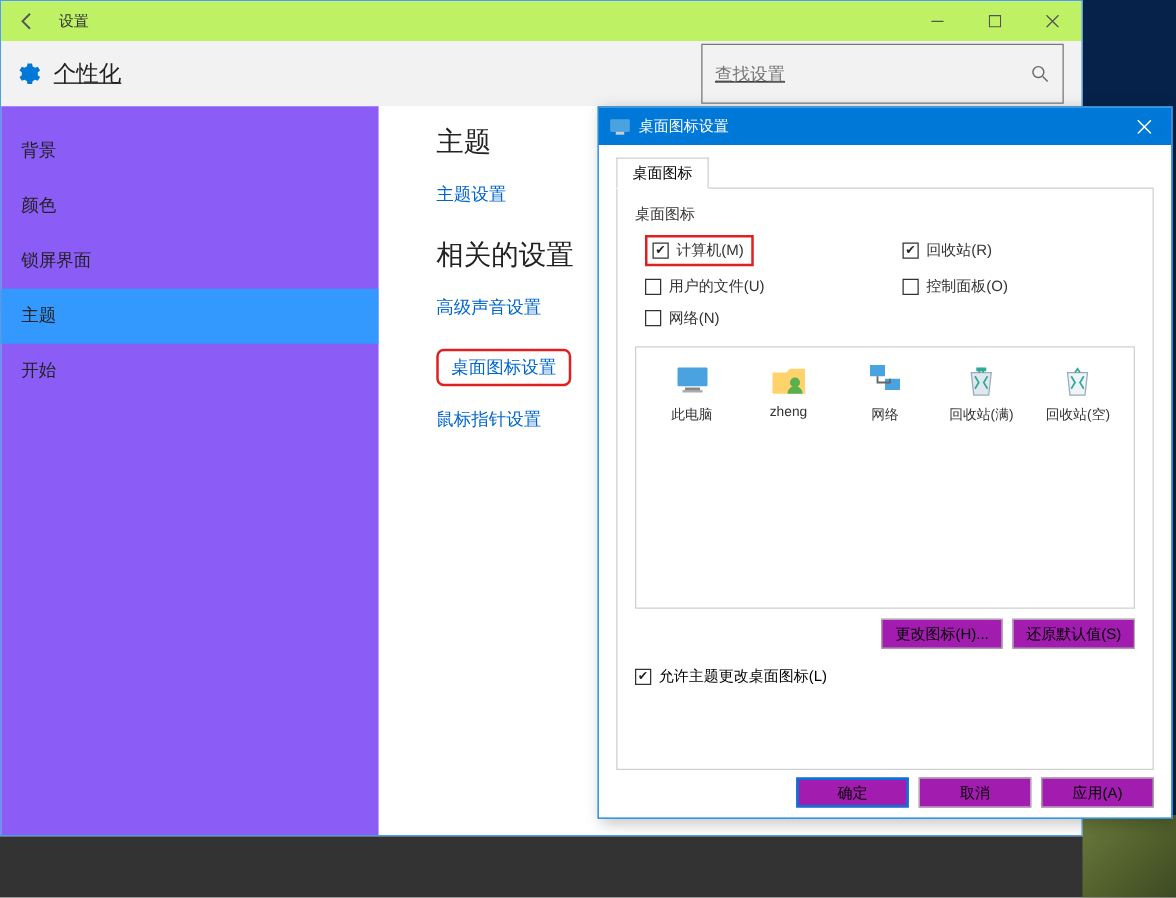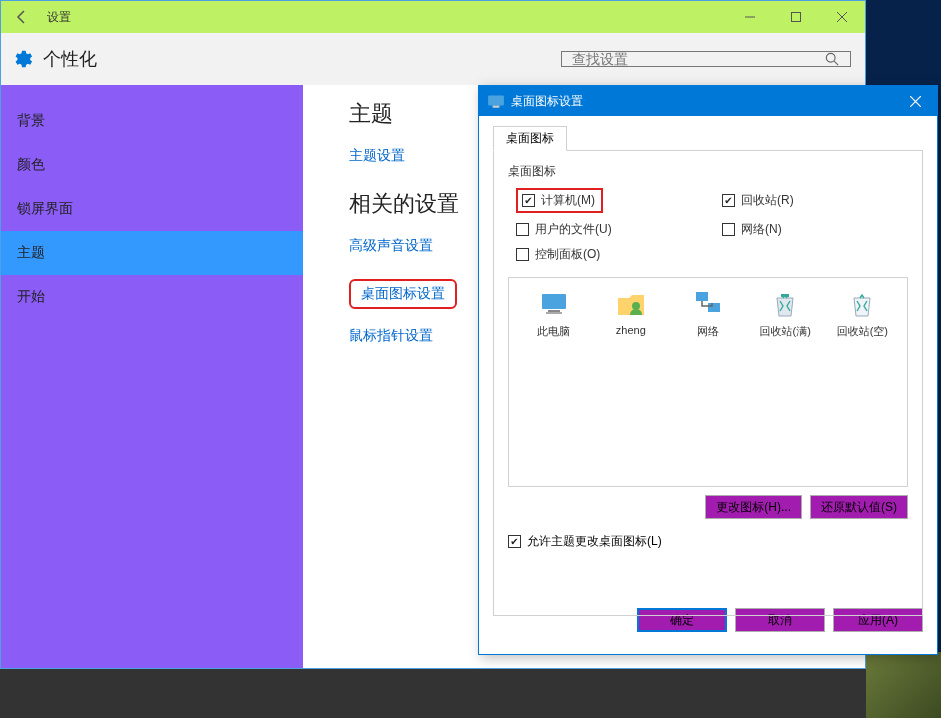--- a/index.html
+++ b/index.html
@@ -6,25 +6,25 @@
   body { margin: 0; background: #333; width: 941px; height: 718px; position: relative; overflow: hidden; font-size: 13px; }
 
   
   .settings-window { position: absolute; left: 0; top: 0; width: 866px; height: 669px; background: #fff; border: 1px solid #4da0e2; }
   .titlebar { height: 32px; display: flex; align-items: center; background: #bef264; }
   .titlebar .back { width: 42px; display:flex; justify-content:center; color:#555; }
   .titlebar .title { flex: 0 0 auto; padding-left: 4px; color:#333; font-size: 12px; }
   .titlebar .spacer { flex: 1; }
   .titlebar .sysbtn { width: 46px; height: 32px; display:flex; align-items:center; justify-content:center; color:#555; }
 
-  .header-row { height: 52px; display:flex; align-items:center; background:#f2f2f2; padding: 0 14px 0 10px; }
+  .header-row { height: 52px; display:flex; align-items:center; background:#f2f2f2; padding: 0 14px 0 10px; text-decoration: underline; }
   .gear { color:#0078d7; margin-right: 10px; display:flex; }
   .page-title { font-size: 18px; color:#222; }
   .search-wrap { margin-left:auto; }
-  .search { width: 290px; height: 16px; border: 1.5px solid #777; background:#f2f2f2; display:flex; align-items:center; }
+  .search { width: 290px; height: 48px; border: 1.5px solid #777; background:#f2f2f2; display:flex; align-items:center; }
   .search input { flex:1; border:none; background:transparent; outline:none; font-size:14px; padding: 0 10px; color:#555; }
   .search .sicon { width:36px; display:flex; justify-content:center; color:#555; }
 
   .body { display:flex; height: calc(100% - 84px); }
   .sidebar { width: 302px; background:#8b5cf6; padding-top: 14px; }
   .side-item { height: 44px; display:flex; align-items:center; padding-left: 16px; font-size: 14px; color:#222; cursor:default; }
   .side-item.selected { background:#3399ff; }
   .content { flex:1; padding: 14px 0 0 46px; background:#fff; }
   .content h2 { font-size: 22px; font-weight: 400; margin: 0 0 18px 0; color:#222; }
   .link { color:#0066cc; font-size: 14px; margin-bottom: 24px; display:block; }
@@ -53,21 +53,21 @@
   .icon-row { display:flex; justify-content:space-around; }
   .icon-cell { width: 74px; display:flex; flex-direction:column; align-items:center; gap:4px; font-size:11px; color:#333; }
   .icon-cell svg { width:32px; height:32px; }
 
   .btn-row { display:flex; justify-content:flex-end; gap:8px; margin-top:8px; }
   .win-btn { min-width:90px; height:24px; border:1px solid #adadad; background:#a21caf; font-size:12px; padding: 0 10px; display:inline-flex; align-items:center; justify-content:center; }
   .win-btn.primary { border:2px solid #0078d7; }
 
   .allow-row { margin-top: 14px; display:flex; align-items:center; gap:6px; font-size:12px; }
 
-  .dlg-footer { position:absolute; bottom:22px; right:14px; display:flex; gap:8px; }
+  .dlg-footer { position:absolute; bottom:8px; right:14px; display:flex; gap:8px; }
 
   .wallpaper-strip { position:absolute; left:866px; top:652px; width:75px; height:66px; background: linear-gradient(135deg,#6b7a3a,#3c4a22); }
   .bluebar { position:absolute; left:866px; top:0; width:75px; height:652px; background:#07224a; }
 </style>
 </head>
 <body>
 
 <div class="bluebar"></div>
 <div class="wallpaper-strip"></div>
 
@@ -177,25 +177,25 @@
         <span class="chk-item">
           <span class="chk checked"></span>
           <span>回收站(R)</span>
         </span>
         <span class="chk-item">
           <span class="chk"></span>
           <span>用户的文件(U)</span>
         </span>
         <span class="chk-item">
           <span class="chk"></span>
+          <span>控制面板(O)</span>
+        </span>
+        <span class="chk-item">
+          <span class="chk"></span>
           <span>网络(N)</span>
-        </span>
-        <span class="chk-item">
-          <span class="chk"></span>
-          <span>控制面板(O)</span>
         </span>
       </div>
 
       <div class="icon-preview">
         <div class="icon-row">
           <div class="icon-cell">
             <svg viewBox="0 0 32 32">
                 <rect x="4" y="6" width="24" height="15" rx="1" fill="#4aa3df"></rect>
                 <rect x="10" y="22" width="12" height="2" fill="#888"></rect>
                 <rect x="8" y="24" width="16" height="2" fill="#aaa"></rect>

